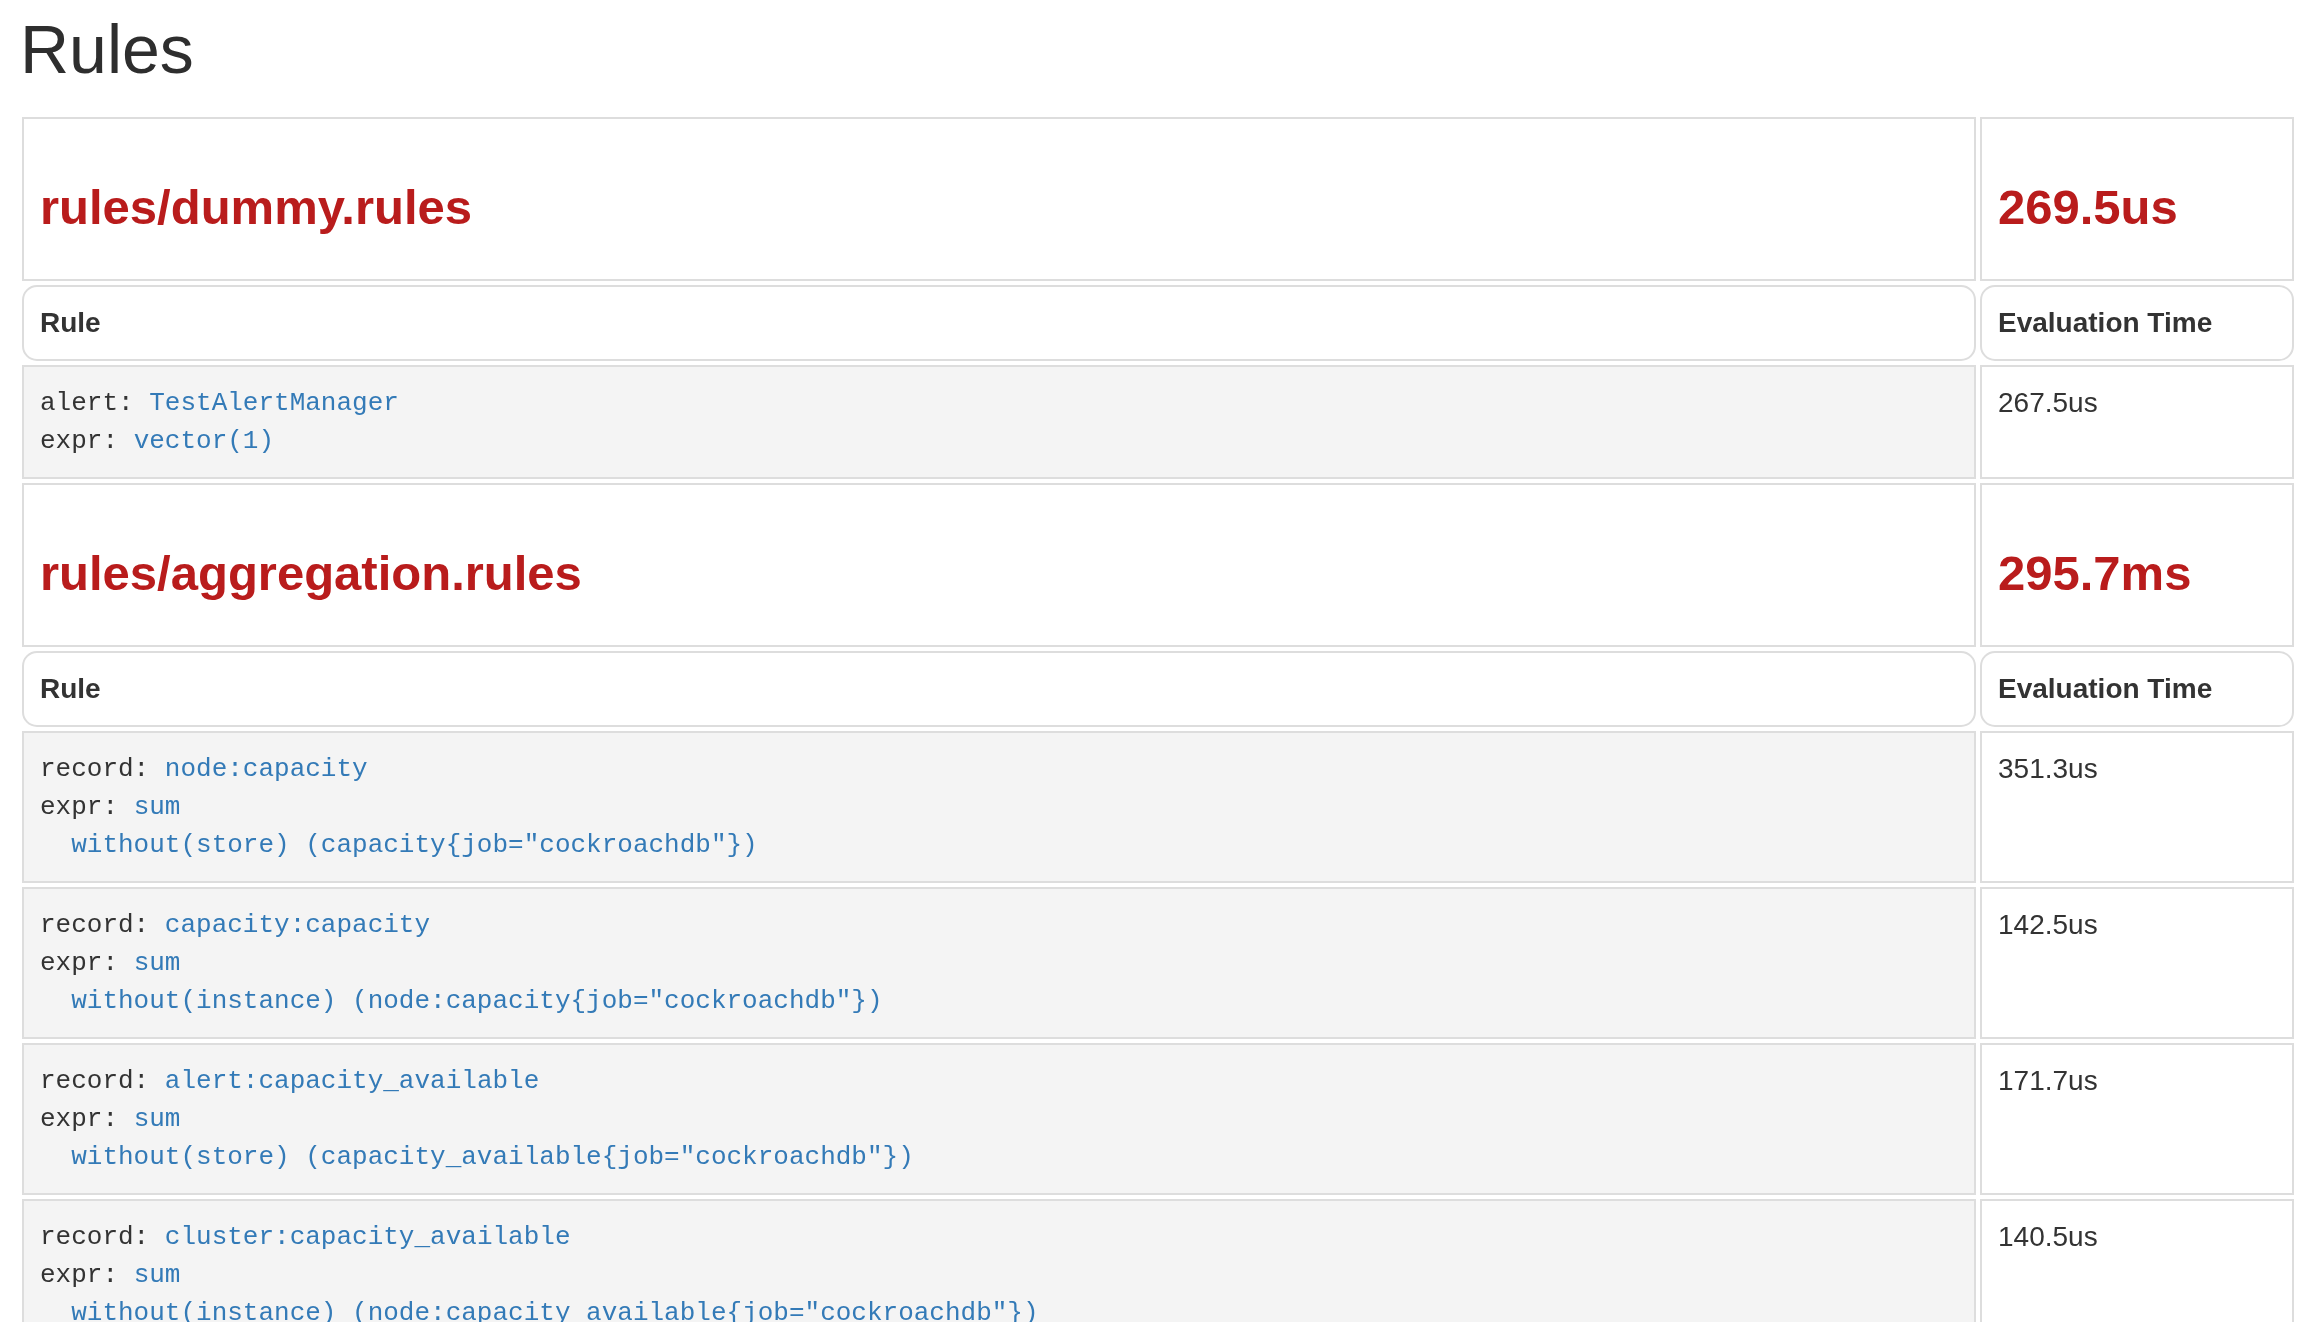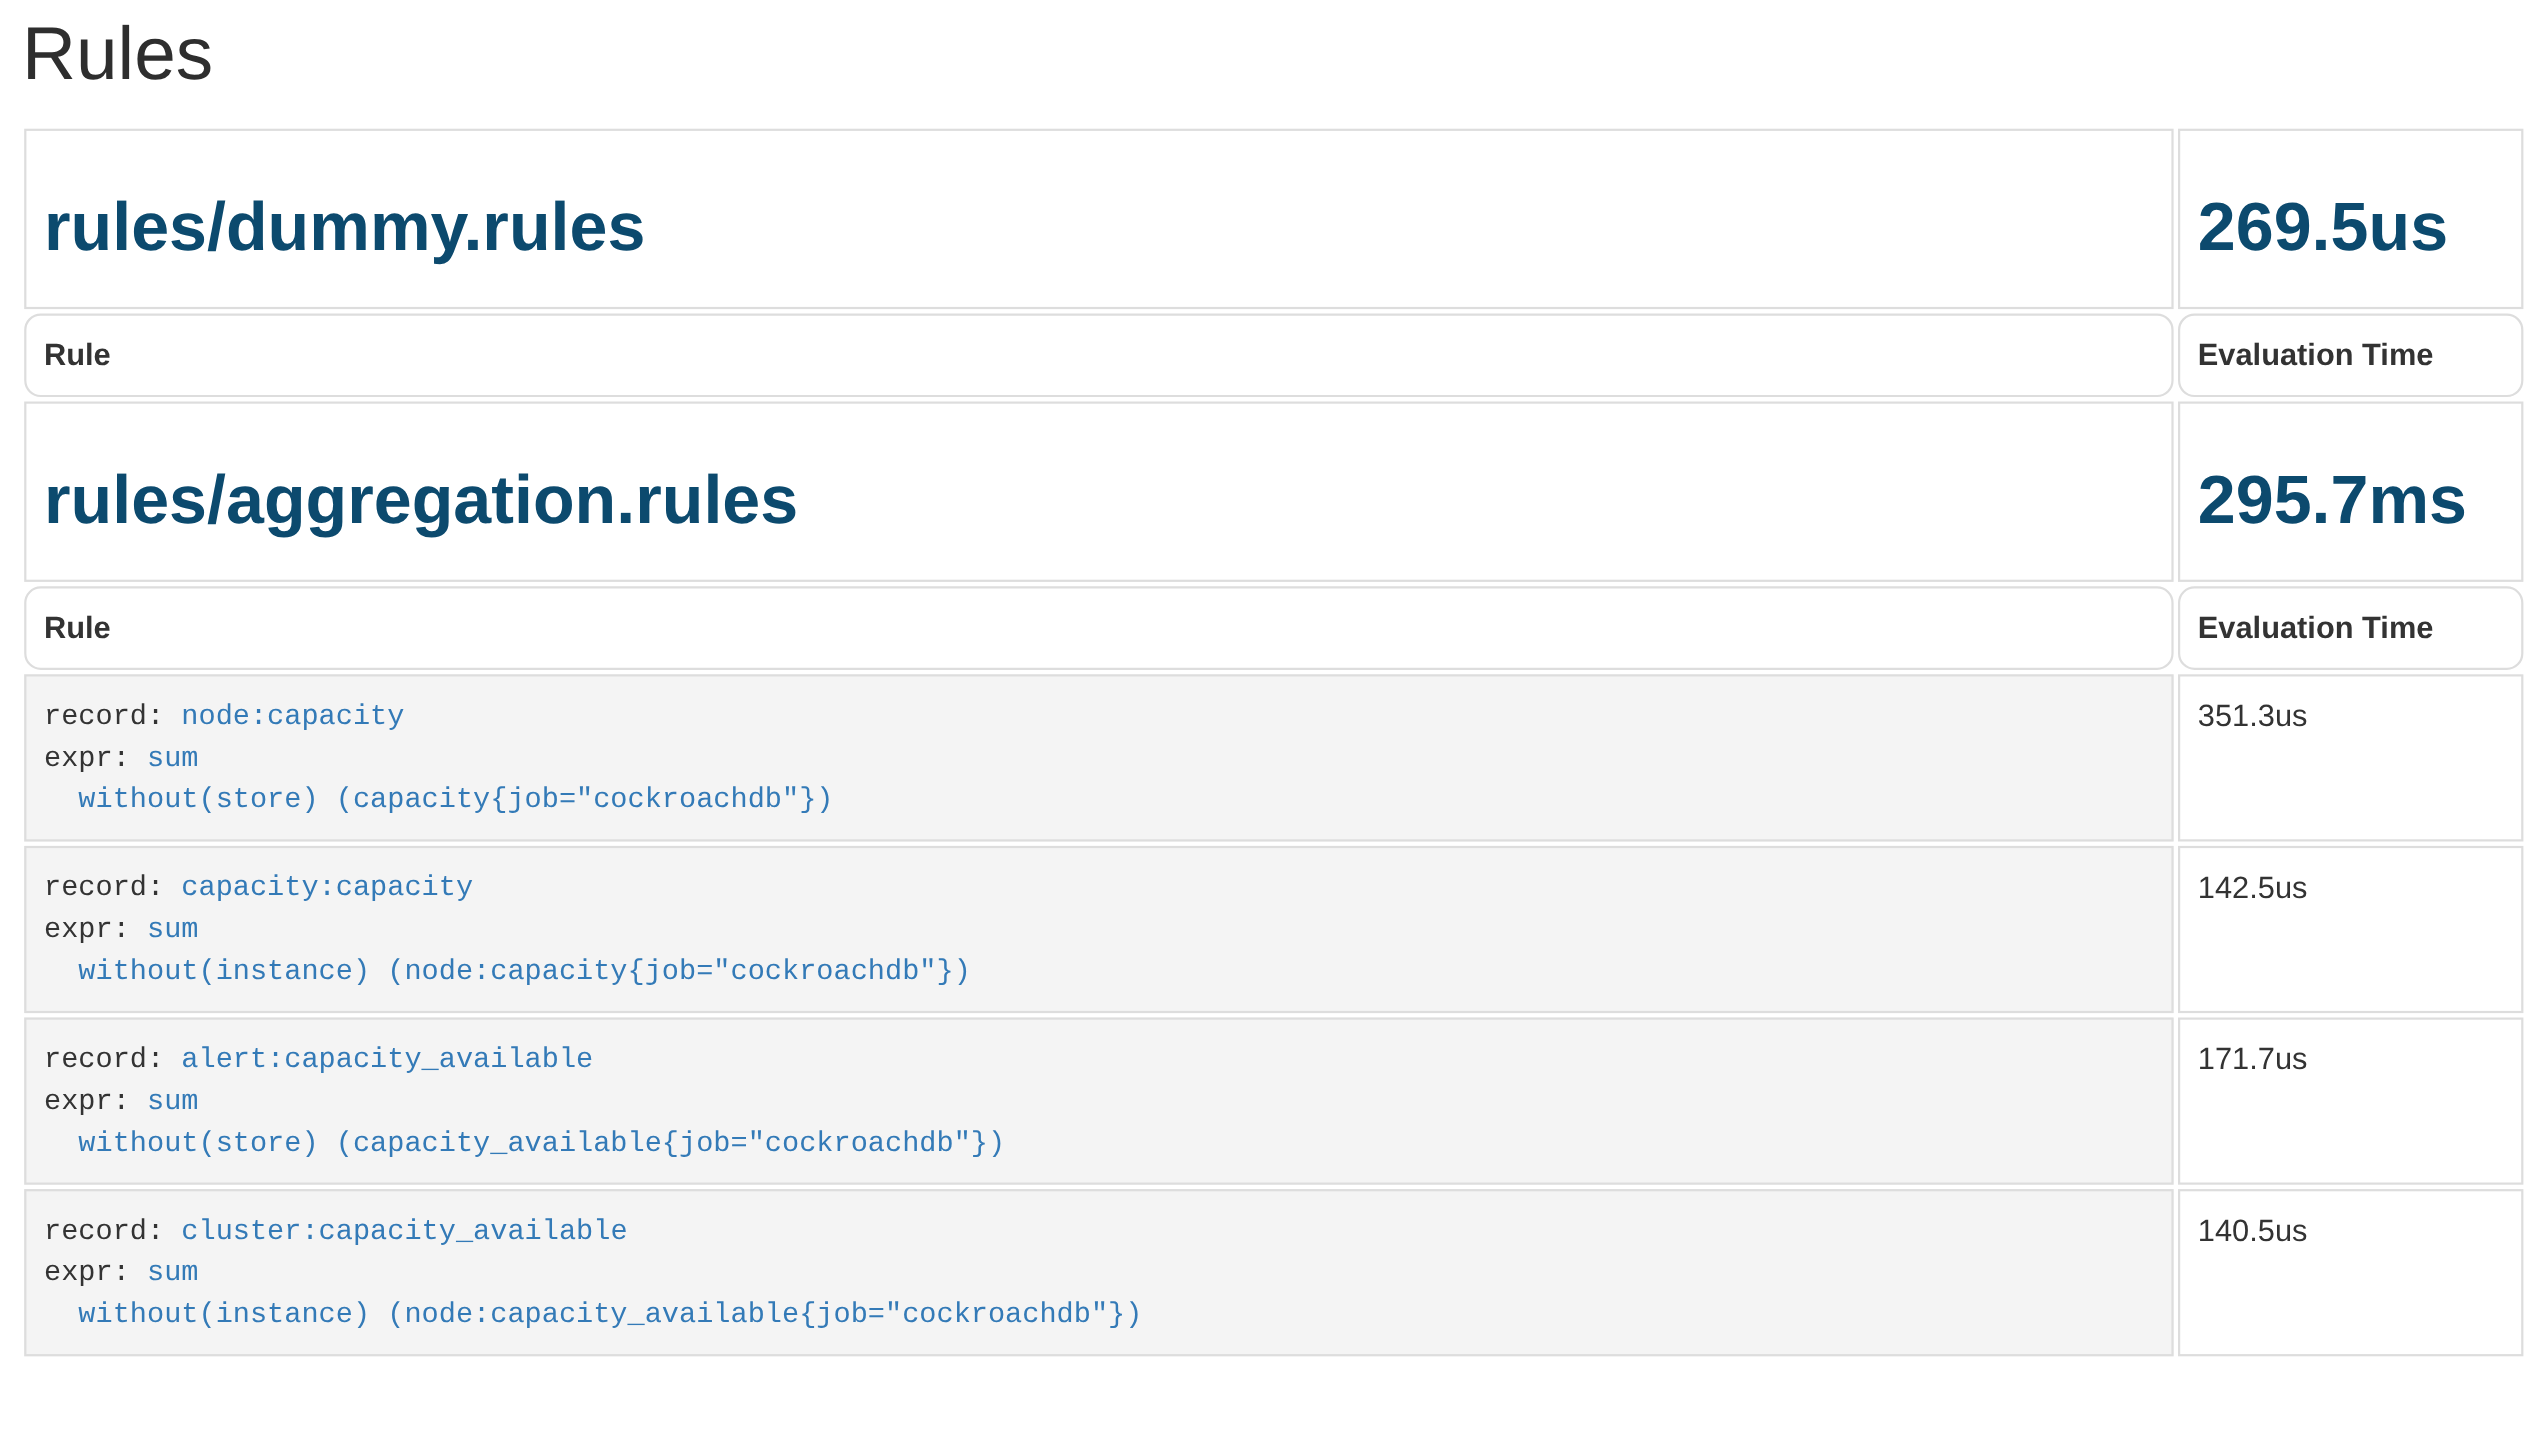--- a/index.html
+++ b/index.html
@@ -32,24 +32,24 @@
   }
   td {
     border: 2px solid #dddddd;
     vertical-align: top;
     padding: 14px 16px;
     background: #ffffff;
   }
   td.time-col { width: 314px; margin-top: 32px; }
   
   td.group-cell h2 {
-    font-size: 62px;
+    font-size: 49px;
     line-height: 68px;
     font-weight: bold;
-    color: #0c4a6e;
+    color: #b91c1c;
     margin: 40px 0 24px 0;
     white-space: nowrap;
     overflow: hidden;
   }
   
   td.col-header {
     font-weight: bold;
     padding: 16px;
     font-size: 28px;
     line-height: 40px;
@@ -97,20 +97,29 @@
       <h2>rules/dummy.rules</h2>
     </td>
     <td class="group-cell time-col">
       <h2>269.5us</h2>
     </td>
   </tr>
   <tr>
     <td class="col-header">Rule</td>
     <td class="col-header time-col">Evaluation Time</td>
   </tr>
+  <tr>
+    <td class="code-cell">
+      <div class="rule-code">
+            <div class="code-line"><span class="code-label">alert: </span><a class="code-link">TestAlertManager</a></div>
+            <div class="code-line"><span class="code-label">expr: </span><a class="code-link">vector(1)</a></div>
+          </div>
+    </td>
+    <td class="time-cell time-col">267.5us</td>
+  </tr>
 
   <tr>
     <td class="group-cell">
       <h2>rules/aggregation.rules</h2>
     </td>
     <td class="group-cell time-col">
       <h2>295.7ms</h2>
     </td>
   </tr>
   <tr>

